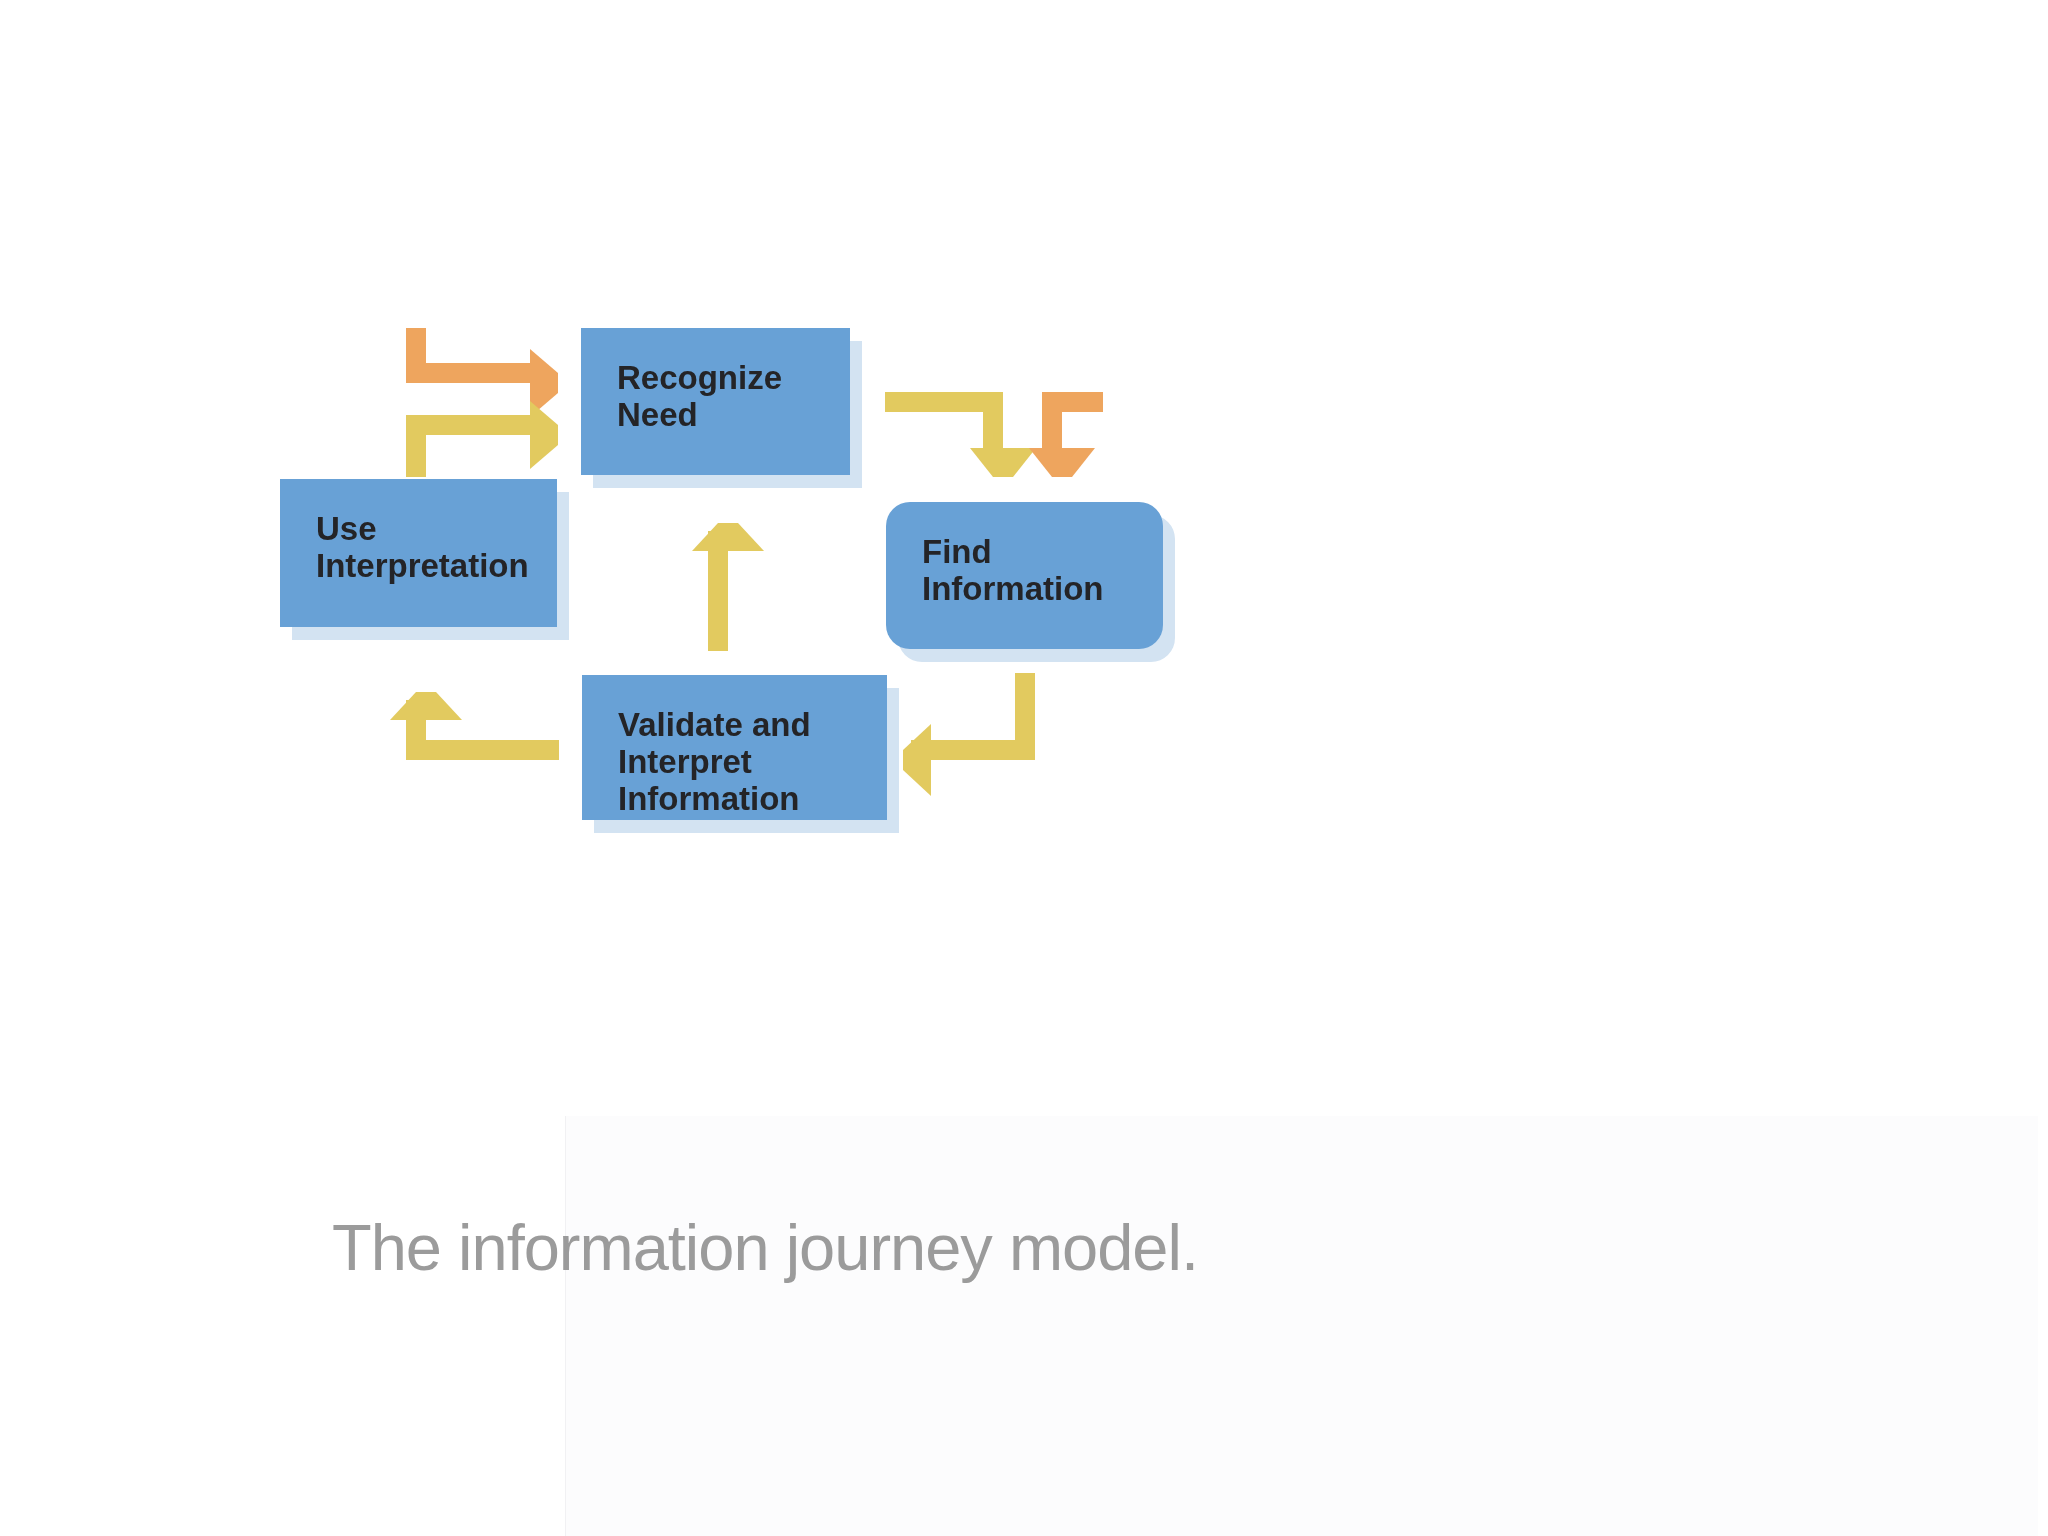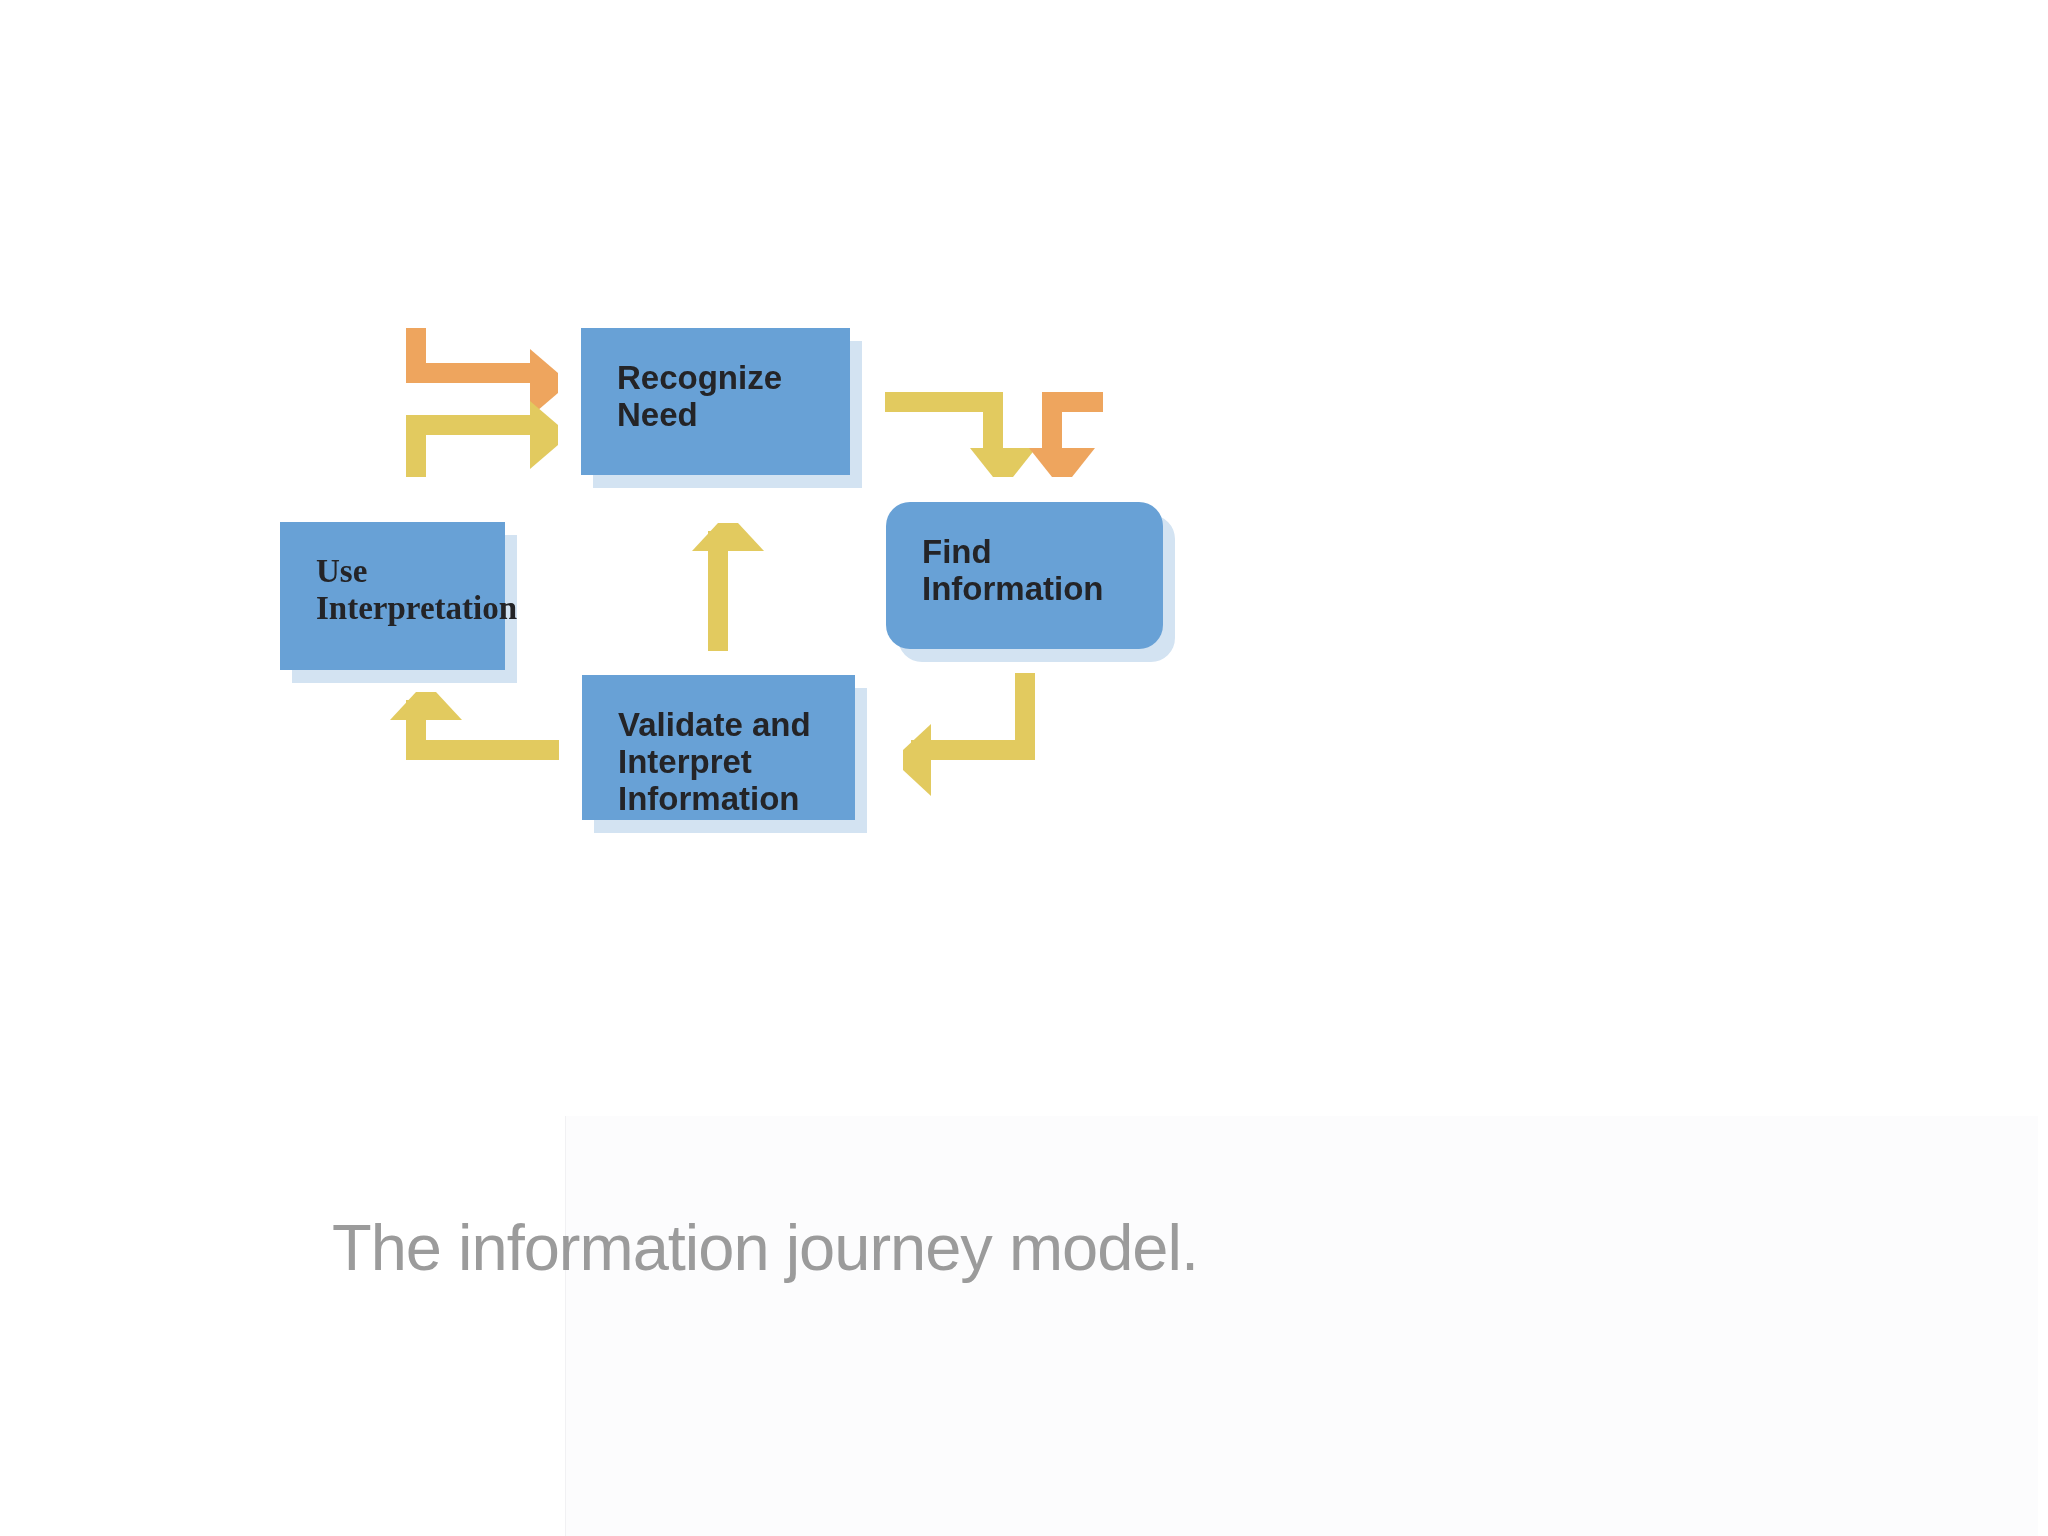--- a/index.html
+++ b/index.html
@@ -122,26 +122,26 @@
   <div class="box" style="left:561px; top:308px; width:269px; height:147px;">
     <div class="box-label">Recognize
 Need</div>
   </div>
 
   <div class="box" style="left:866px; top:482px; width:277px; height:147px;border-radius:24px;">
     <div class="box-label">Find
 Information</div>
   </div>
 
-  <div class="box" style="left:562px; top:655px; width:273px; height:145px;">
+  <div class="box" style="left:562px; top:655px; width:305px; height:145px;">
     <div class="box-label">Validate and
 Interpret
 Information</div>
   </div>
 
-  <div class="box" style="left:260px; top:502px; width:225px; height:148px;font-family:Liberation Serif, serif;">
+  <div class="box" style="left:260px; top:459px; width:277px; height:148px;">
     <div class="box-label">Use
 Interpretation</div>
   </div>
 
   <div class="caption">The information journey model.</div>
 
 </div>
 
 </body></html>

